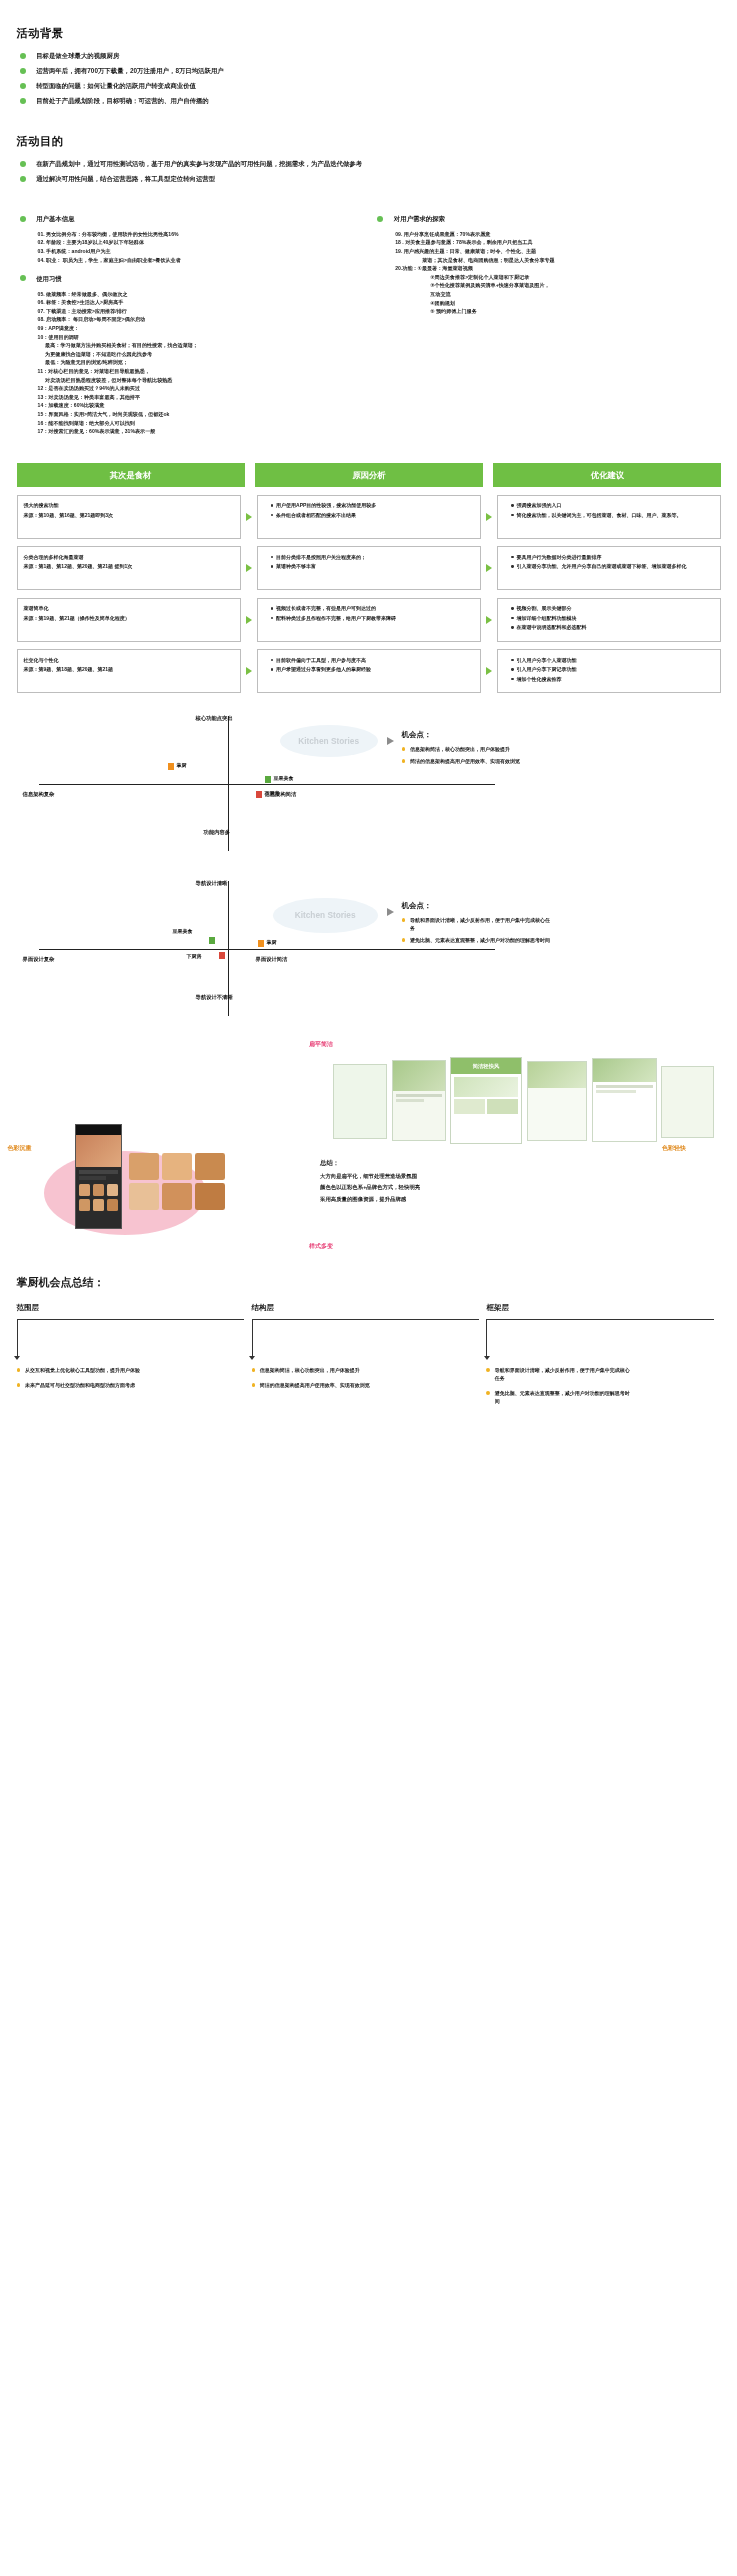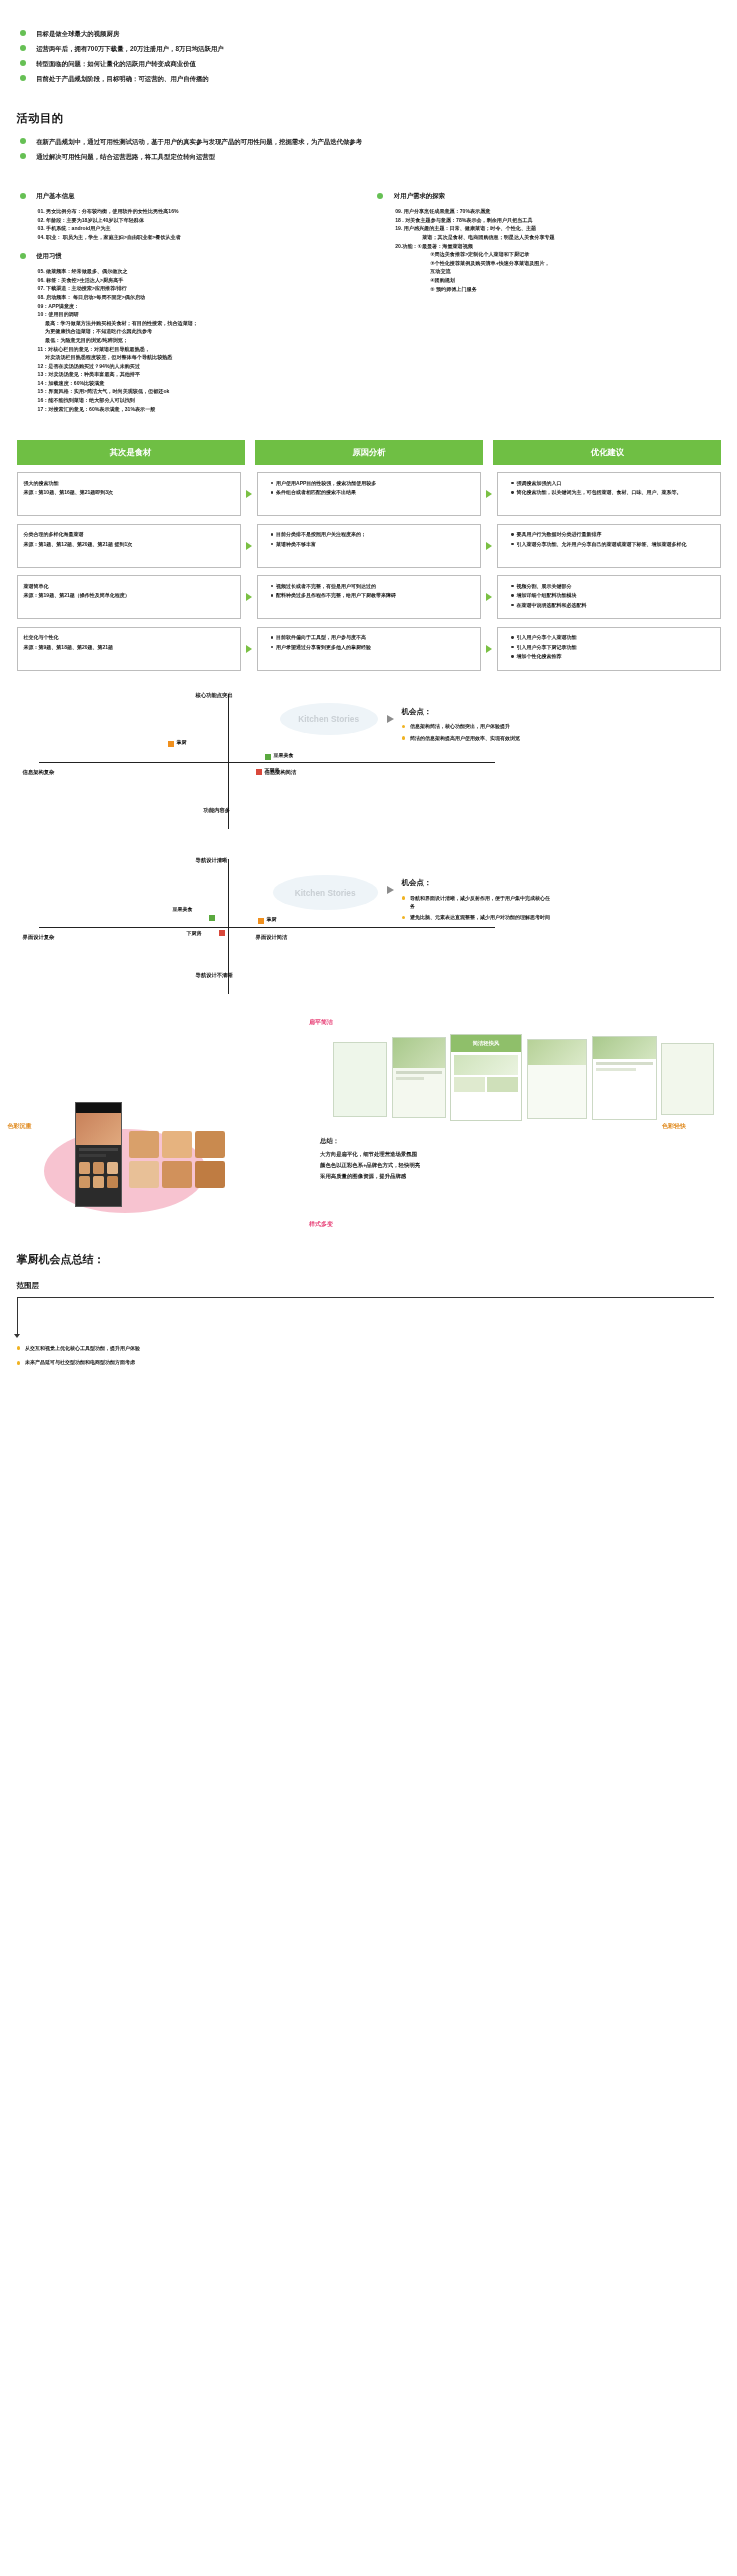--- a/index.html
+++ b/index.html
@@ -218,20 +218,21 @@
   .spacer-lg { height: 25.6px; }
   .spacer-md { height: 16.6px; }
 </style>
 </head>
 <body>
 
 <div class="page">
 
   <div class="spacer-lg"></div>
   <section class="blk">
+    <h2 class="section-title">活动背景</h2>
     <ul class="bullets">
       <li><span class="dot"></span><span>目标是做全球最大的视频厨房</span></li>
       <li><span class="dot"></span><span>运营两年后，拥有700万下载量，20万注册用户，8万日均活跃用户</span></li>
       <li><span class="dot"></span><span>转型面临的问题：如何让量化的活跃用户转变成商业价值</span></li>
       <li><span class="dot"></span><span>目前处于产品规划阶段，目标明确：可运营的、用户自传播的</span></li>
     </ul>
   </section>
 
   <div class="spacer-lg"></div>
   <section class="blk">
@@ -560,20 +561,40 @@
         <div class="layer-name">范围层</div>
         <div class="layer-line"></div>
         <div class="layer-stem"></div>
         <div class="layer-arrow"></div>
         <ul class="layer-items">
           <li>从交互和视觉上优化核心工具型功能，提升用户体验</li>
           <li>未来产品延可与社交型功能和电商型功能方面考虑</li>
         </ul>
       </div>
 
-
+      <div class="layer-col">
+        <div class="layer-name">结构层</div>
+        <div class="layer-line"></div>
+        <div class="layer-stem"></div>
+        <div class="layer-arrow"></div>
+        <ul class="layer-items">
+          <li>信息架构简洁，核心功能突出，用户体验提升</li>
+          <li>简洁的信息架构提高用户使用效率、实现有效浏览</li>
+        </ul>
+      </div>
+
+      <div class="layer-col">
+        <div class="layer-name">框架层</div>
+        <div class="layer-line"></div>
+        <div class="layer-stem"></div>
+        <div class="layer-arrow"></div>
+        <ul class="layer-items">
+          <li>导航和界面设计清晰，减少反射作用，便于用户集中完成核心任务</li>
+          <li>避免比脑、元素表达直观整整，减少用户对功能的理解思考时间</li>
+        </ul>
+      </div>
 
 
     </div>
   </section>
 
 </div>
 
 
 </body></html>

